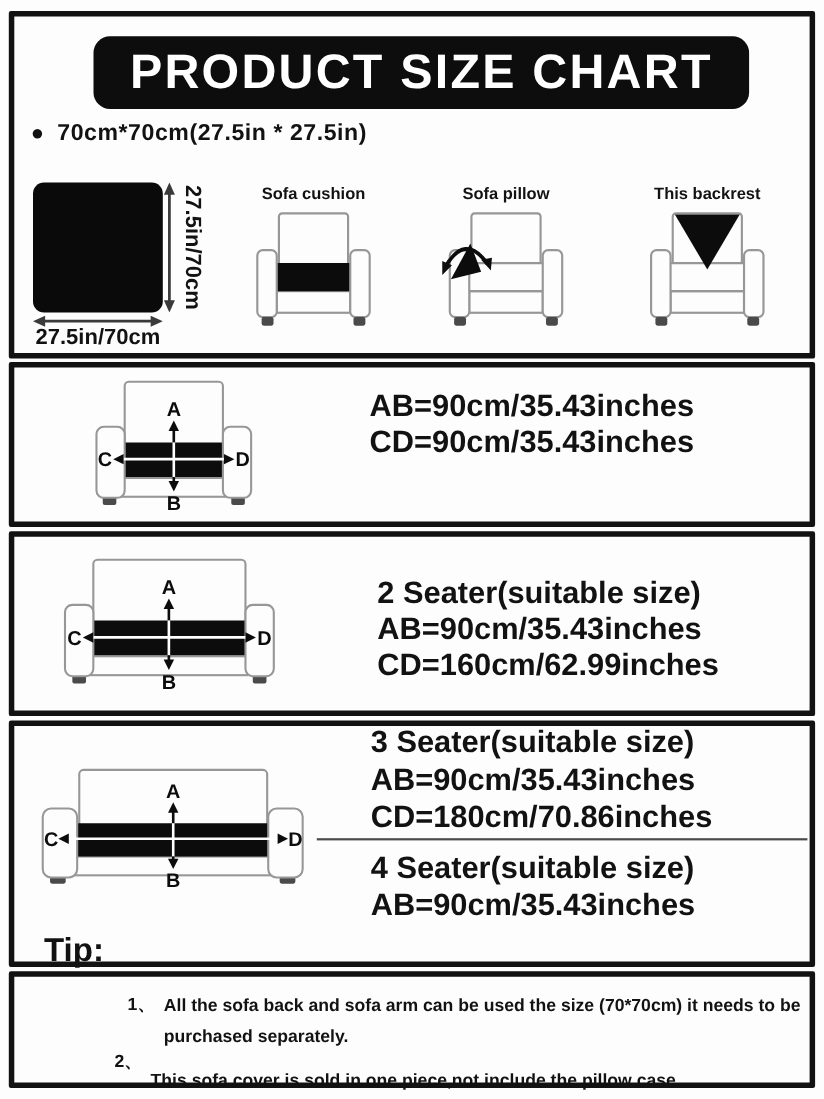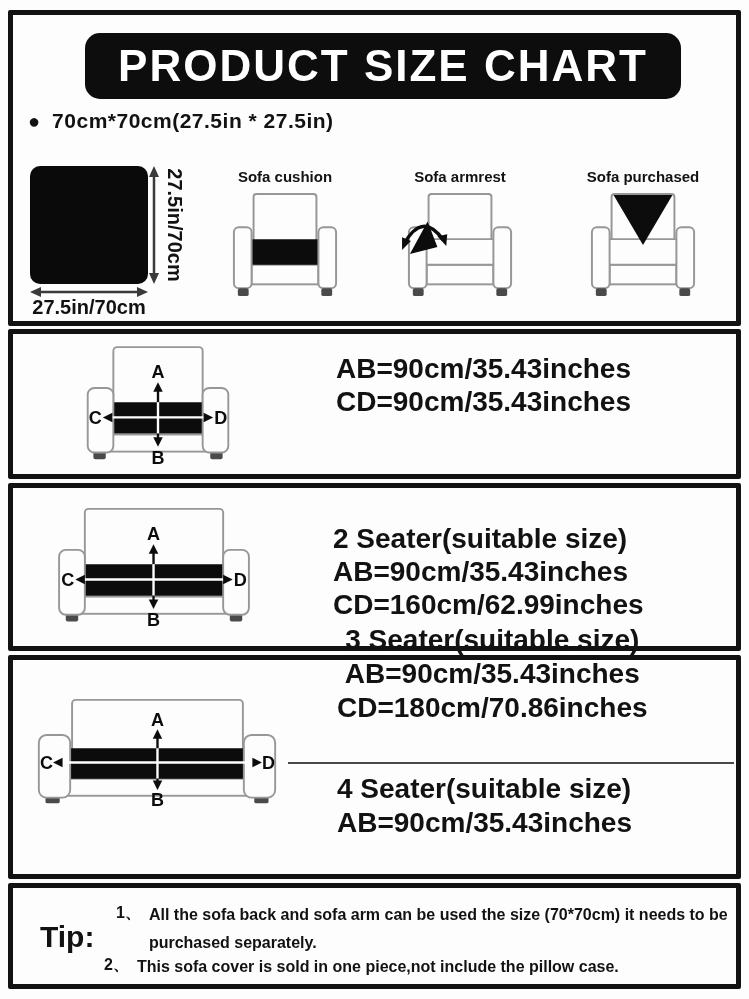--- a/index.html
+++ b/index.html
@@ -43,32 +43,32 @@
   .usage-armrest{ left:375px; }
   .usage-backrest{ left:558px; }
 
   .sofa{ position:absolute; }
   .sofa-1{ left:82px; top:344px; }
   .sofa-2{ left:56px; top:506px; }
   .sofa-3{ left:36px; top:697px; }
 
   .specs{ position:absolute; font-size:28px; font-weight:700; line-height:33px; letter-spacing:0; white-space:nowrap; }
   .specs-1{ left:336px; top:352px; }
-  .specs-2{ left:333px; top:522px; }
-  .specs-3{ left:337px; top:623px; line-height:34px;text-align:center; }
+  .specs-2{ left:343px; top:522px; }
+  .specs-3{ left:337px; top:658px; line-height:34px; }
   .specs-4{ left:337px; top:772px; line-height:34px; }
   .divider-34{ position:absolute; left:288px; top:762px; width:446px; border-top:2px solid #4a4a4a; }
 
-  .tip-heading{ position:absolute; left:40px; top:920px; font-size:30px; font-weight:700; }
+  .tip-heading{ position:absolute; left:40px; top:848px; font-size:30px; font-weight:700; }
   .tip-row{ position:absolute; display:flex; }
   .tip-row-1{ left:116px; top:901px; }
   .tip-row-2{ left:104px; top:953px; }
   .tip-row .num{ font-size:16px; font-weight:700; padding-right:8px; padding-top:2px; white-space:nowrap; }
   .tip-row .t{ font-size:16px; font-weight:700; line-height:28px; width:584px; }
-  .tip-row-2 .t{ width:auto; white-space:nowrap; }
+  .tip-row-2 .t{ width:auto; white-space:nowrap;margin-top:16px; }
 
   svg .outline{ fill:#fdfdfd; stroke:#979797; stroke-width:2; }
   svg .ink{ fill:#0c0c0c; }
   svg .foot{ fill:#4a4a4a; stroke:none; }
   svg text{ font-family:"Liberation Sans","DejaVu Sans",sans-serif; font-weight:700; fill:#0c0c0c; }
   svg .arr{ fill:#3a3a3a; }
 </style>
 </head>
 <body>
 
@@ -108,38 +108,38 @@
       <rect class="outline" x="26" y="75" width="68" height="20"></rect>
       <rect class="ink" x="24" y="49" width="72" height="26" rx="2"></rect>
       <rect class="outline" x="8" y="37" width="18" height="62" rx="5"></rect>
       <rect class="outline" x="94" y="37" width="18" height="62" rx="5"></rect>
       <rect class="foot" x="12" y="99" width="11" height="8" rx="2"></rect>
       <rect class="foot" x="97" y="99" width="11" height="8" rx="2"></rect>
     </svg>
   </div>
 
   <div class="usage usage-armrest">
-    <div class="lbl">Sofa armrest</div>
+    <div class="lbl">Sofa pillow</div>
     <svg width="118" height="112" viewBox="0 0 120 114">
       <rect class="outline" x="28" y="3" width="64" height="74" rx="3"></rect>
       <rect class="outline" x="26" y="75" width="68" height="20"></rect>
       <rect class="outline" x="24" y="49" width="72" height="26" rx="2"></rect>
       <rect class="outline" x="8" y="37" width="18" height="62" rx="5"></rect>
       <rect class="outline" x="94" y="37" width="18" height="62" rx="5"></rect>
       <rect class="foot" x="12" y="99" width="11" height="8" rx="2"></rect>
       <rect class="foot" x="97" y="99" width="11" height="8" rx="2"></rect>
       <polygon class="ink" points="9,64 27,31 37,57"></polygon>
       <path d="M 3,54 Q 22,20 43,50" stroke="#0c0c0c" stroke-width="3.5" fill="none"></path>
       <polygon class="ink" points="1,60 1,47 10,51"></polygon>
       <polygon class="ink" points="46,56 37,46 47,44"></polygon>
     </svg>
   </div>
 
   <div class="usage usage-backrest">
-    <div class="lbl">Sofa purchased</div>
+    <div class="lbl">This backrest</div>
     <svg width="118" height="112" viewBox="0 0 120 114">
       <rect class="outline" x="28" y="3" width="64" height="74" rx="3"></rect>
       <rect class="outline" x="26" y="75" width="68" height="20"></rect>
       <rect class="outline" x="24" y="49" width="72" height="26" rx="2"></rect>
       <rect class="outline" x="8" y="37" width="18" height="62" rx="5"></rect>
       <rect class="outline" x="94" y="37" width="18" height="62" rx="5"></rect>
       <rect class="foot" x="12" y="99" width="11" height="8" rx="2"></rect>
       <rect class="foot" x="97" y="99" width="11" height="8" rx="2"></rect>
       <polygon class="ink" points="30,4 90,4 60,55"></polygon>
     </svg>

